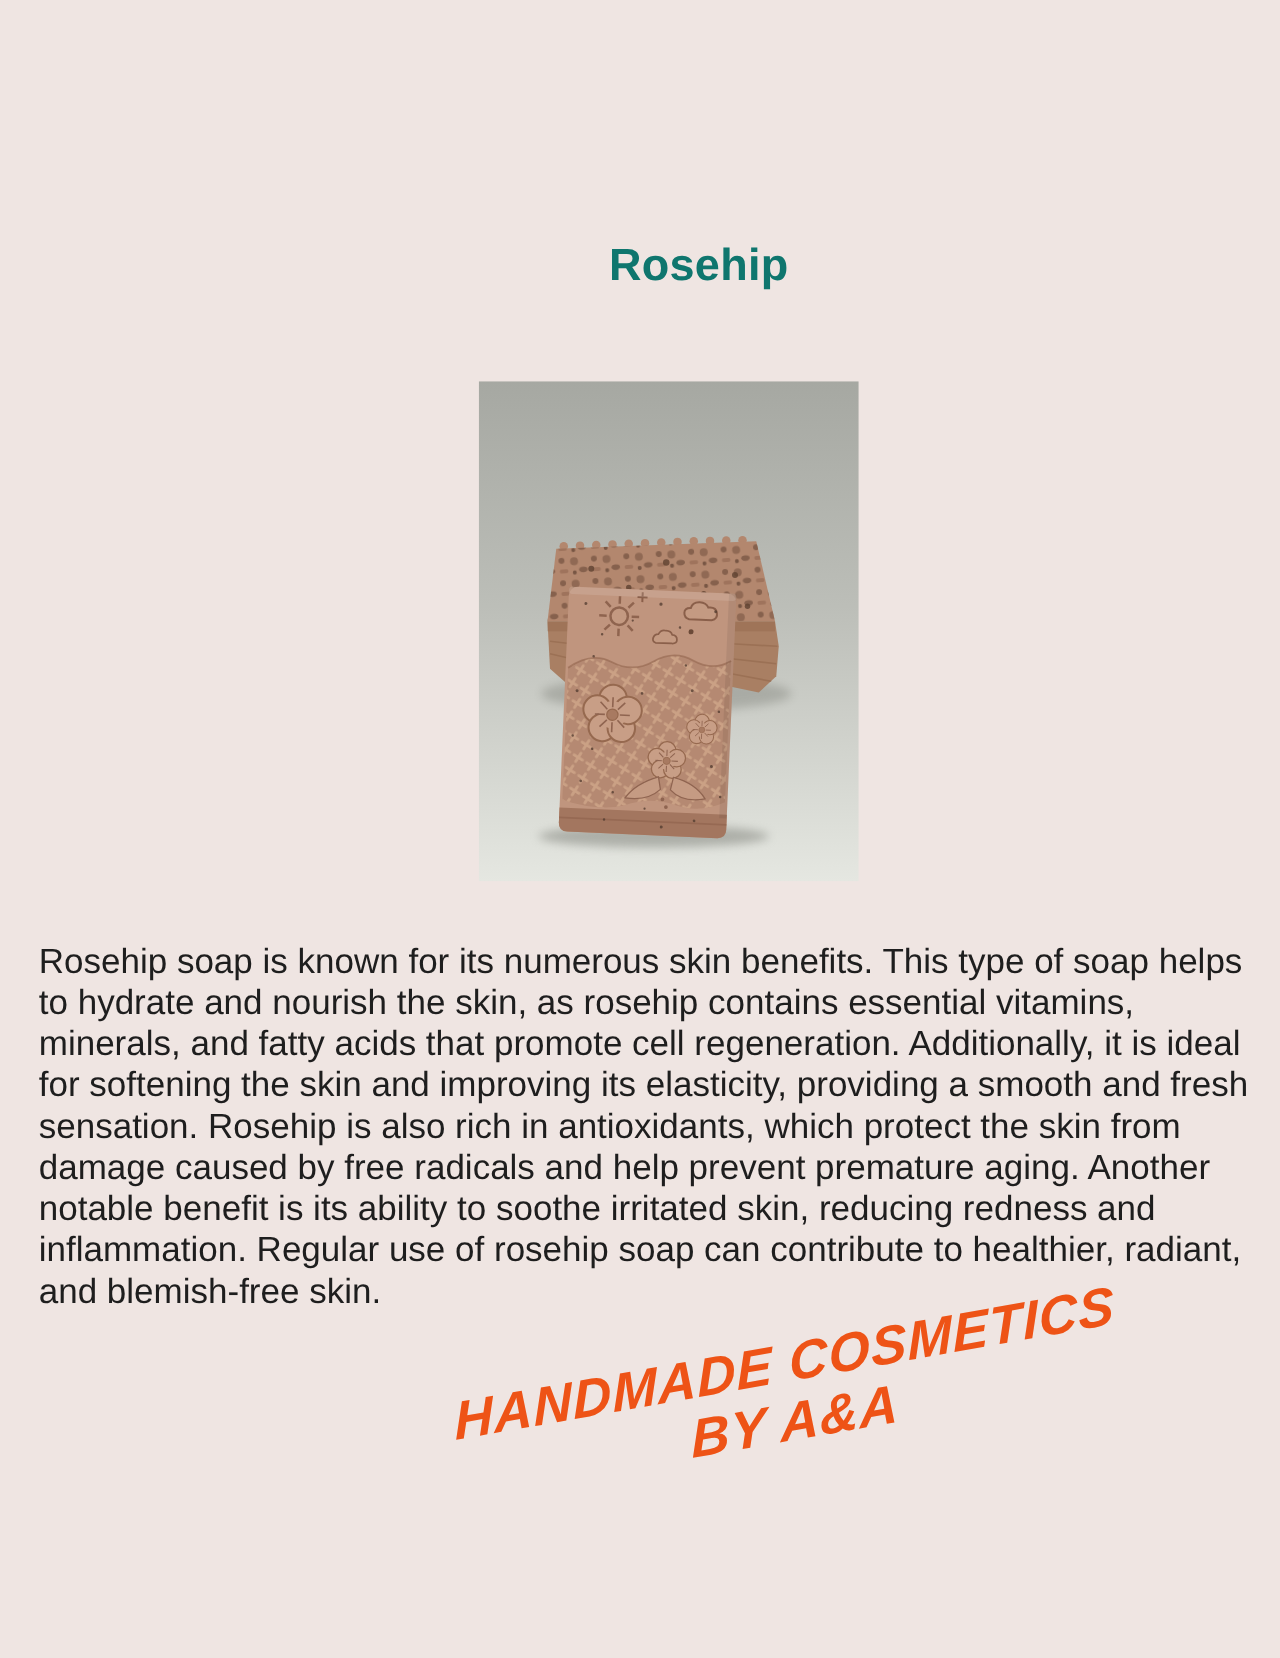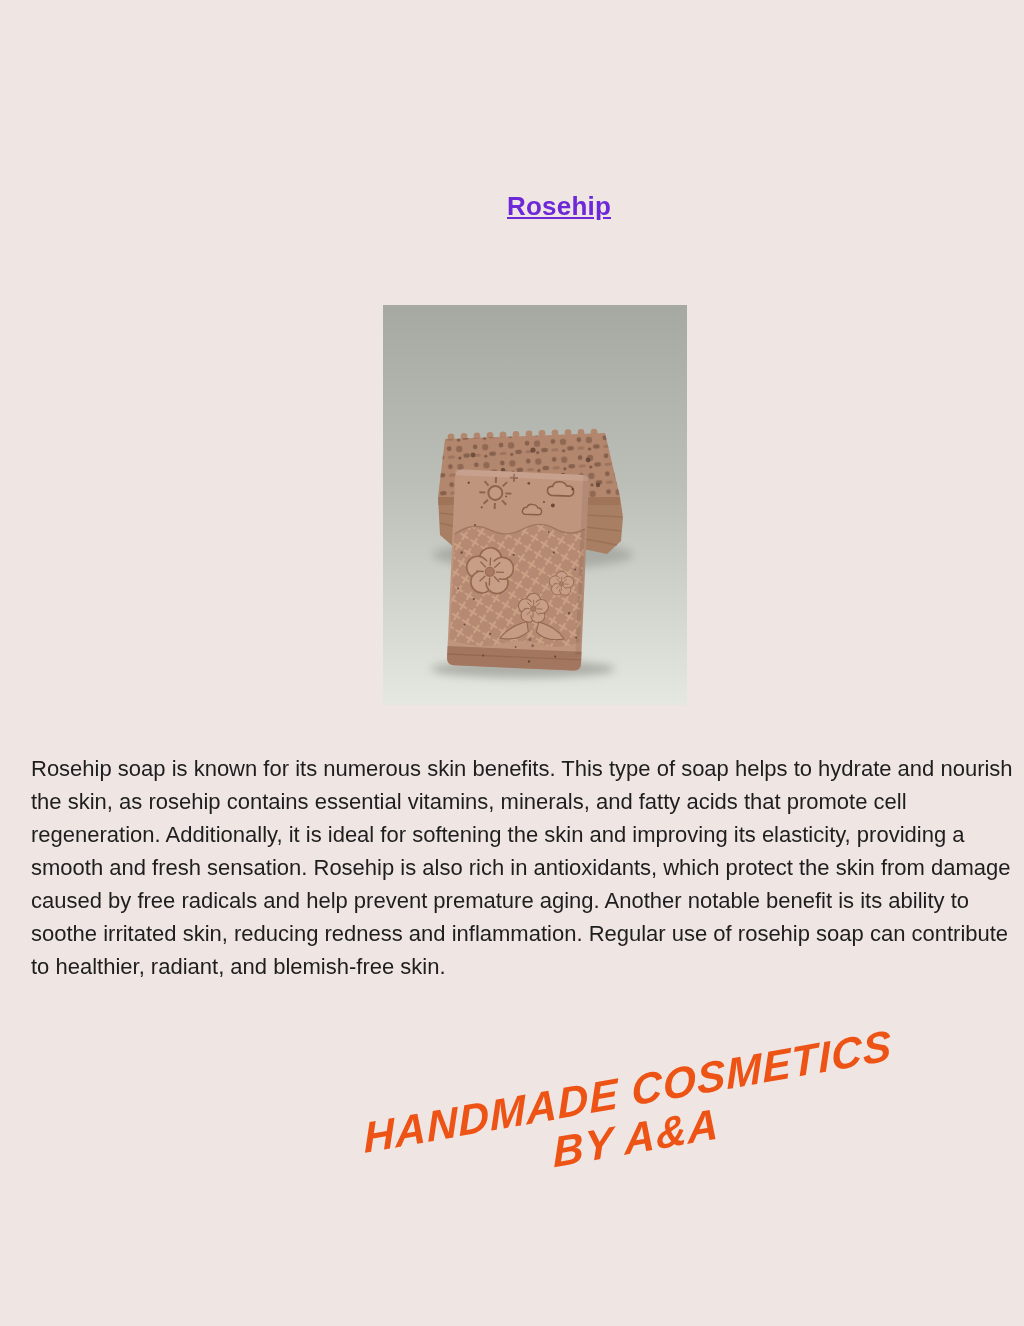--- a/index.html
+++ b/index.html
@@ -3,32 +3,31 @@
 <meta charset="utf-8">
 <style>
   html,body{margin:0;padding:0;background:#efe5e2;}
   .page{
     position:relative;width:1024px;height:1326px;margin:0 auto;
     background:#efe5e2;overflow:hidden;
     font-family:"Liberation Sans",sans-serif;
   }
   .title{
     position:absolute;top:191px;left:559px;transform:translateX(-50%);
-    margin:0;font-size:26px;font-weight:700;color:#6d28d9;
+    margin:0;font-size:36px;font-weight:700;color:#0f766e;
     letter-spacing:0.2px;white-space:nowrap;
     font-family:"Liberation Sans",sans-serif;
-    text-decoration:underline;
   }
   .photo{
     position:absolute;left:383px;top:305px;width:304px;height:400px;margin:0;
   }
   .photo svg{display:block;}
   .description{
     position:absolute;left:31px;top:752px;width:984px;margin:0;
-    font-size:22px;line-height:33px;color:#1e1e1e;
+    font-size:28px;line-height:33px;color:#1e1e1e;
     font-family:"Liberation Sans",sans-serif;
   }
   .logo{
     position:absolute;left:352px;top:1068px;width:560px;
     transform:rotate(-10deg);
     text-align:center;color:#ee5316;
     font-weight:700;font-style:italic;line-height:1.1;
     font-family:"Liberation Sans",sans-serif;
   }
   .logo-line{display:block;transform:skewX(-8deg);letter-spacing:1px;}

